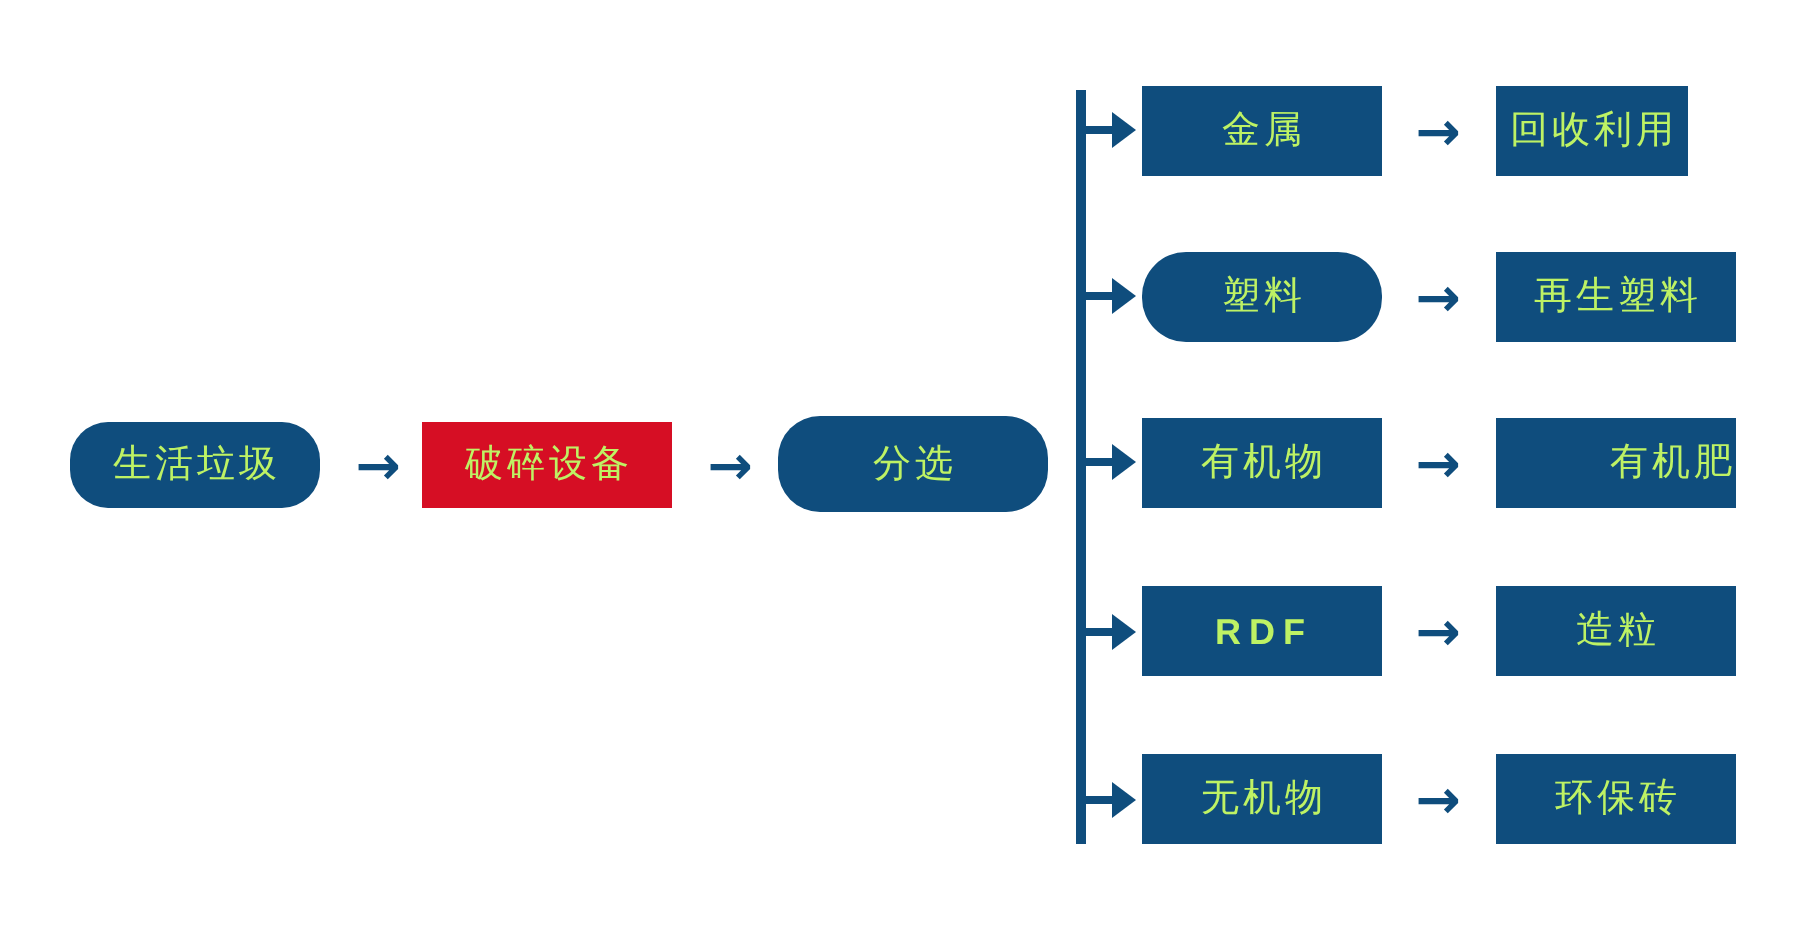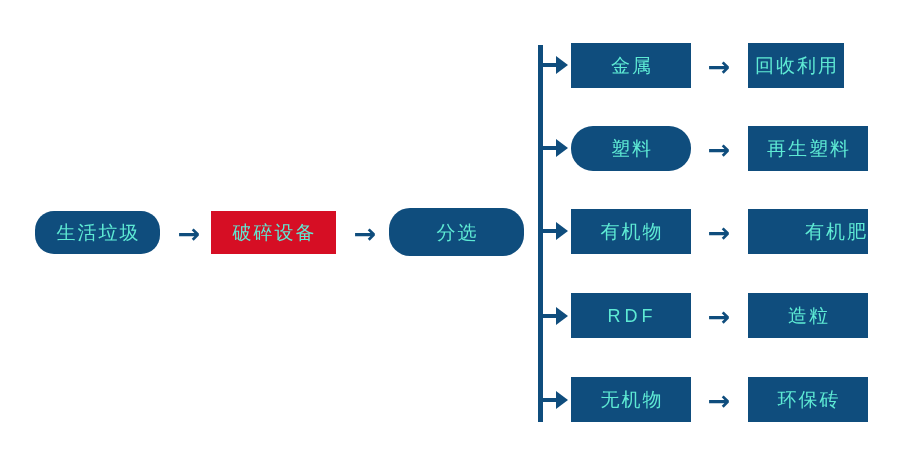--- a/index.html
+++ b/index.html
@@ -17,31 +17,31 @@
     background: #ffffff;
     overflow: hidden;
   }
 
   
   .box {
     position: absolute;
     display: flex;
     align-items: center;
     justify-content: center;
-    color: #5eead4;
+    color: #bef264;
     font-size: 19px;
     letter-spacing: 2px;
     line-height: 1;
     white-space: nowrap;
     box-sizing: border-box;
     padding-left: 2px;
   }
   .box.blue  { background: #0f4d7d; }
   .box.red   { background: #d60e24; }
-  .box.latin { letter-spacing: 4px; font-size: 18px; }
+  .box.latin { letter-spacing: 4px; font-size: 18px; font-weight: bold; }
 
   
   .arrow {
     position: absolute;
     color: #0f4d7d;
     font-size: 27px;
     line-height: 1;
     display: flex;
     align-items: center;
     justify-content: center;

